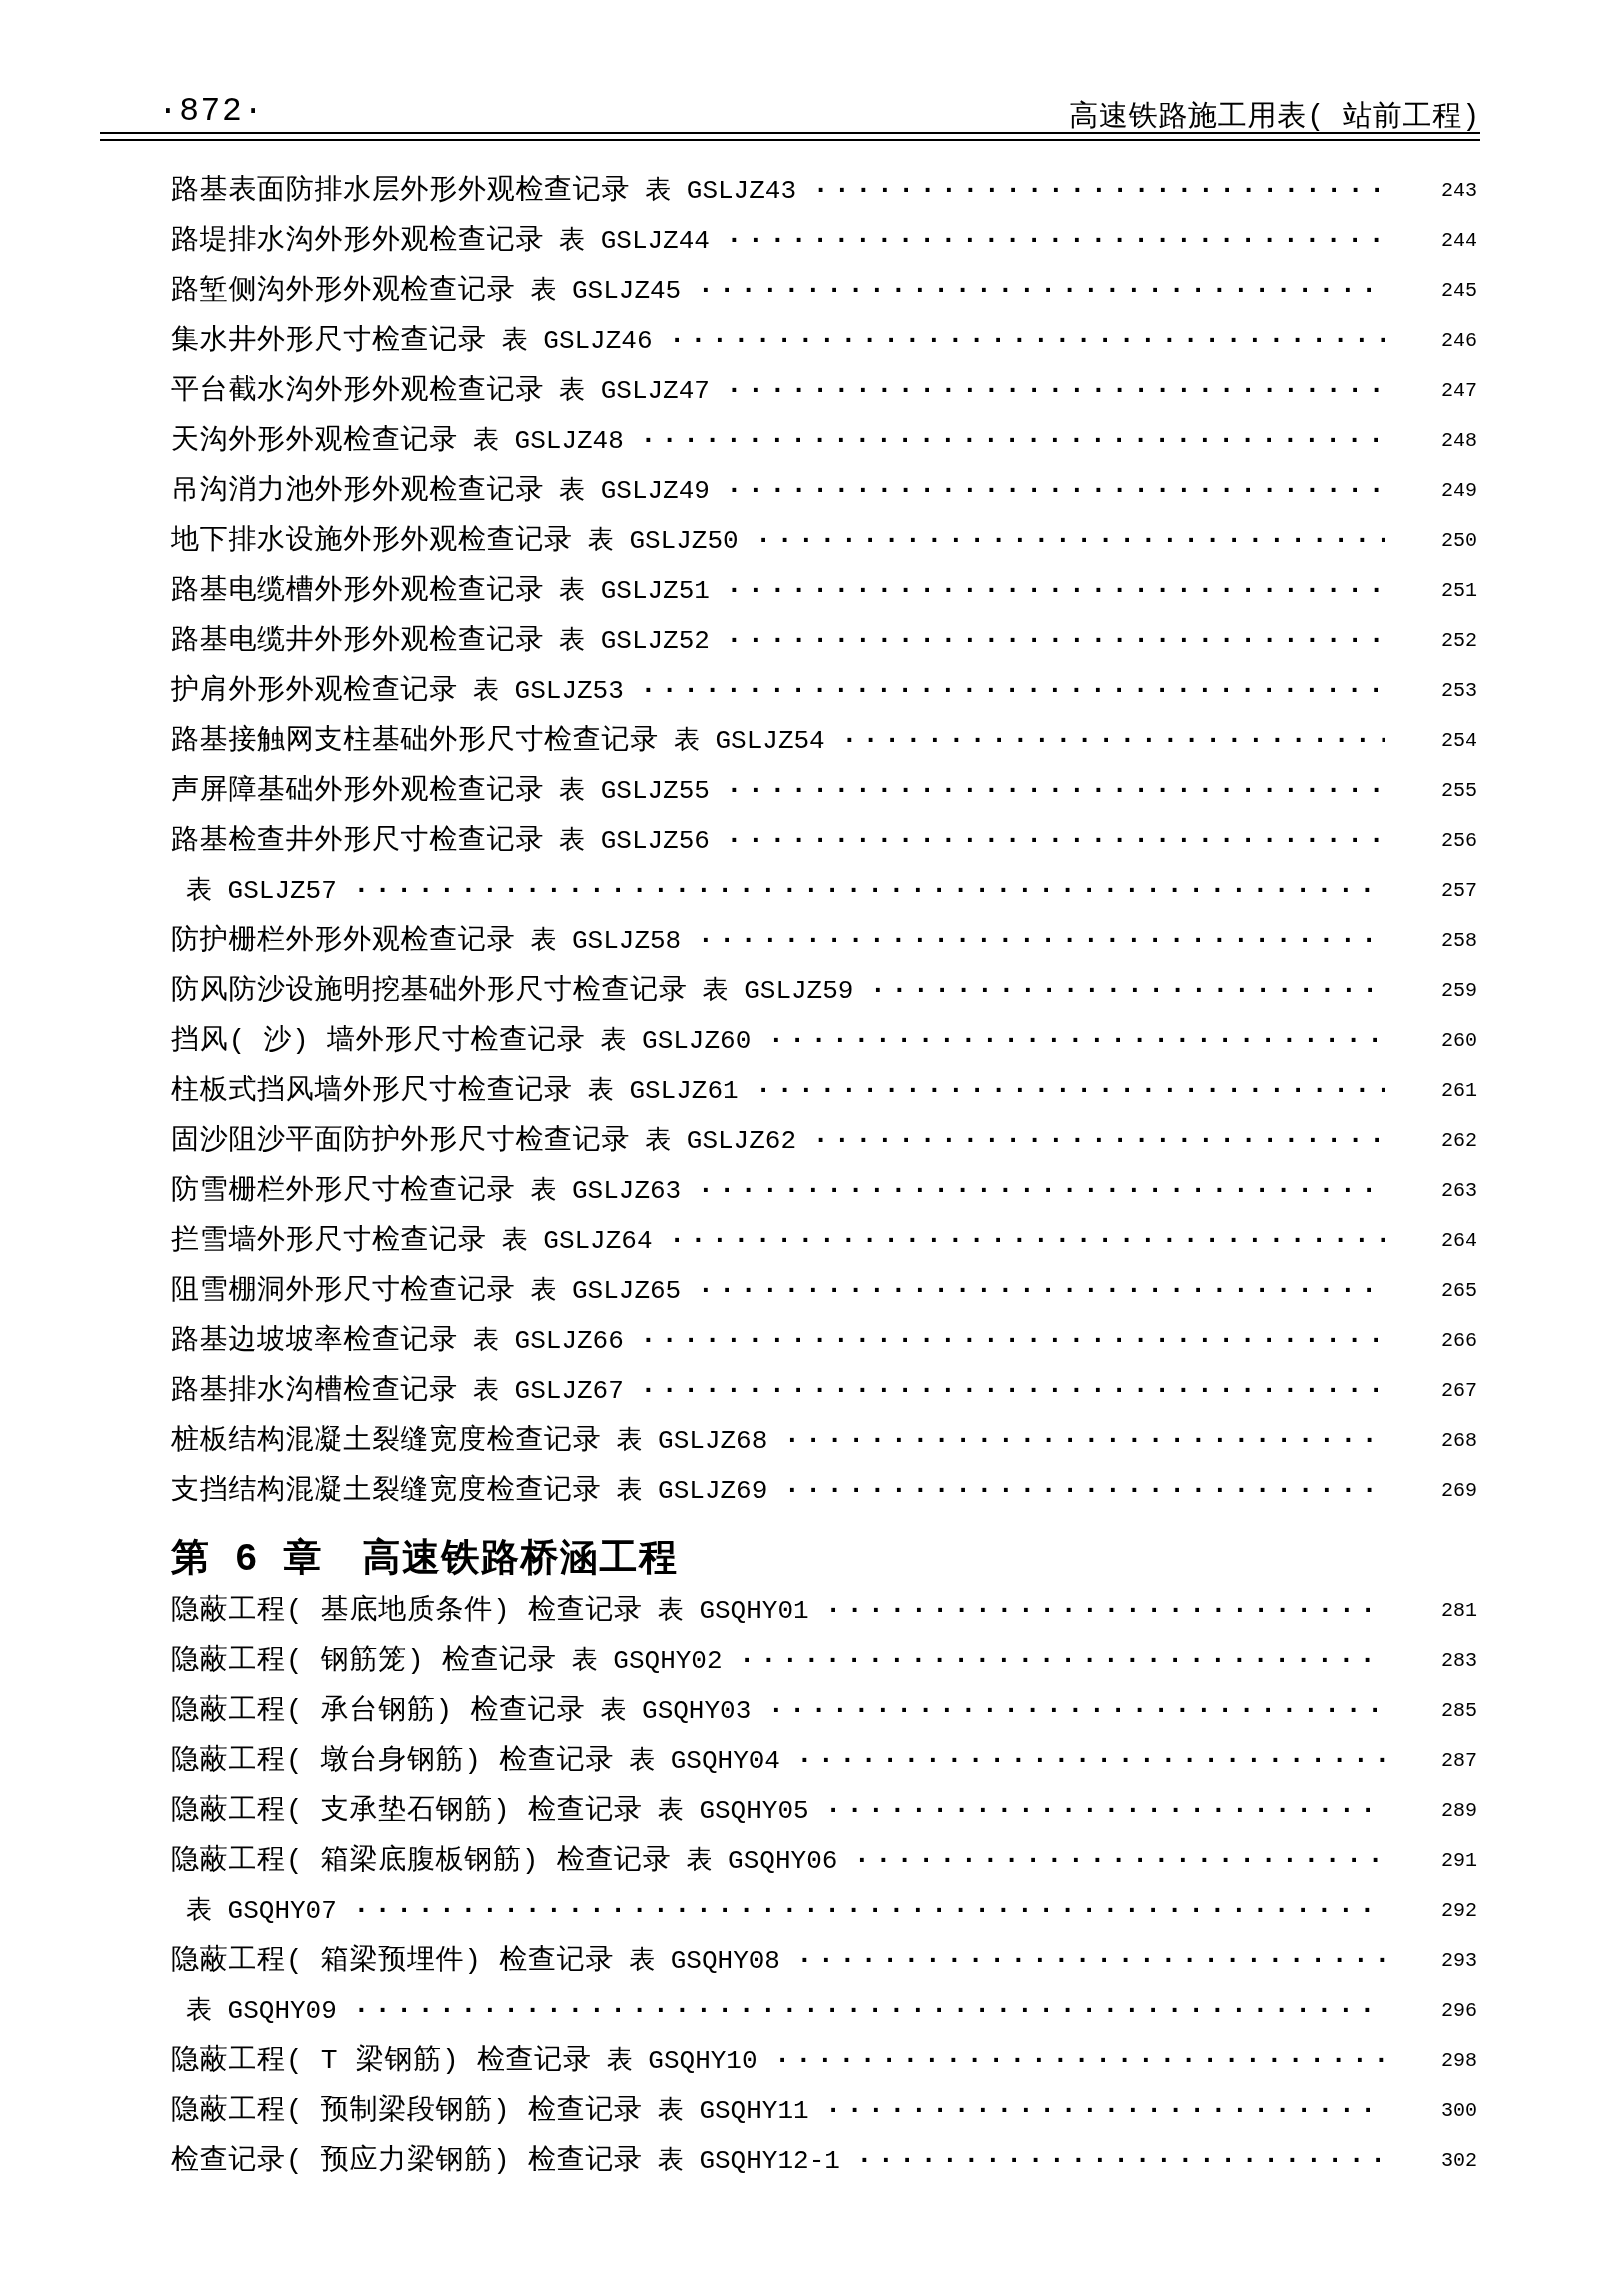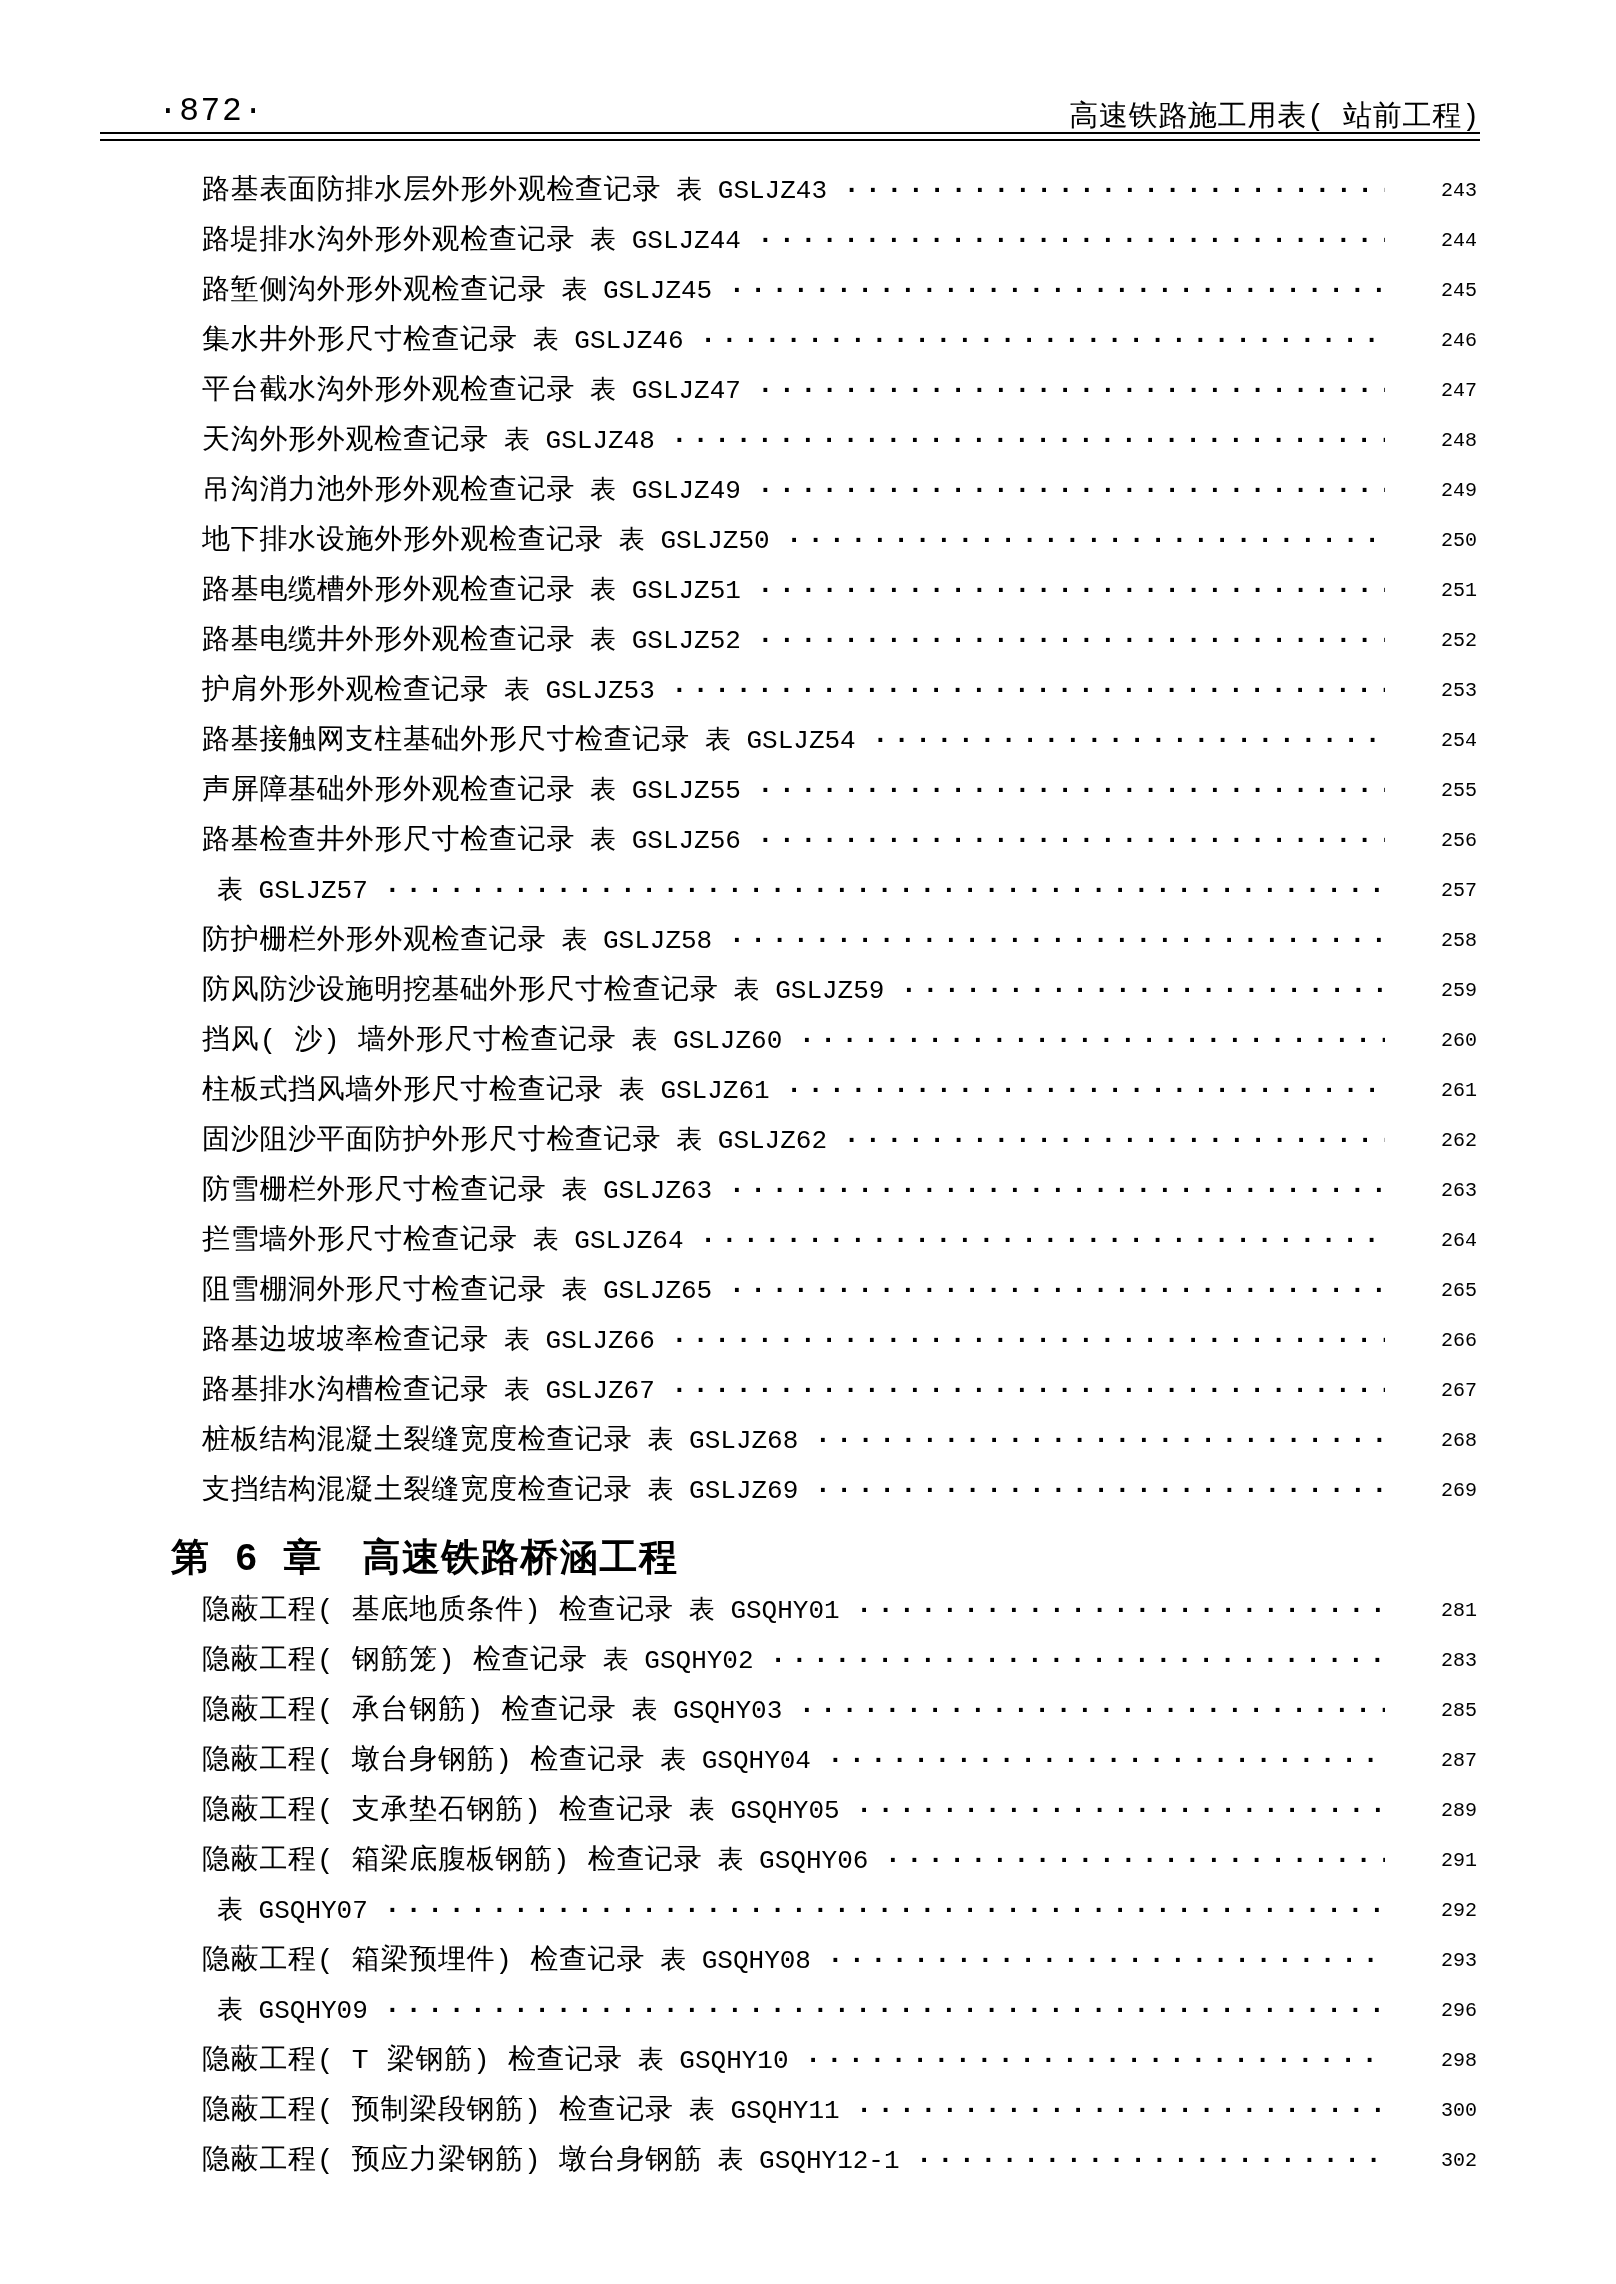--- a/index.html
+++ b/index.html
@@ -27,21 +27,20 @@
     position: absolute; top: 132px; left: 100px; width: 1380px; height: 5.2px;
     border-top: 2.2px solid #000; border-bottom: 2.2px solid #000;
   }
 
   
   .toc { position: absolute; top: 166px; left: 171px; width: 1306px; }
   .toc-row {
     display: flex; align-items: flex-start;
     height: 50px; line-height: 50px;
     white-space: nowrap;
-    margin-left: 31px;
   }
   .toc-title { font-size: 28px; flex: 0 0 auto; letter-spacing: 0.7px; }
   .toc-code  { font-size: 26px; flex: 0 0 auto; margin-left: 15px; }
   .toc-leader {
     flex: 1 1 auto; overflow: hidden;
     margin-left: 16.4px; margin-right: 21px;
     font-size: 27px; font-weight: bold; letter-spacing: 5.2px;
     min-width: 0;
   }
   .toc-page { flex: 0 0 71px; text-align: right; font-size: 20px; }
@@ -324,21 +323,21 @@
   </div>
 
   <div class="toc-row">
     <span class="toc-title">隐蔽工程( 预制梁段钢筋) 检查记录</span>
     <span class="toc-code">表 GSQHY11</span>
     <span class="toc-leader">························································································································</span>
     <span class="toc-page">300</span>
   </div>
 
   <div class="toc-row">
-    <span class="toc-title">隐蔽工程( 预应力梁钢筋) 墩台身钢筋</span>
+    <span class="toc-title">检查记录( 预应力梁钢筋) 检查记录</span>
     <span class="toc-code">表 GSQHY12-1</span>
     <span class="toc-leader">························································································································</span>
     <span class="toc-page">302</span>
   </div>
 </div>
 
 </div>
 
 
 </body></html>

